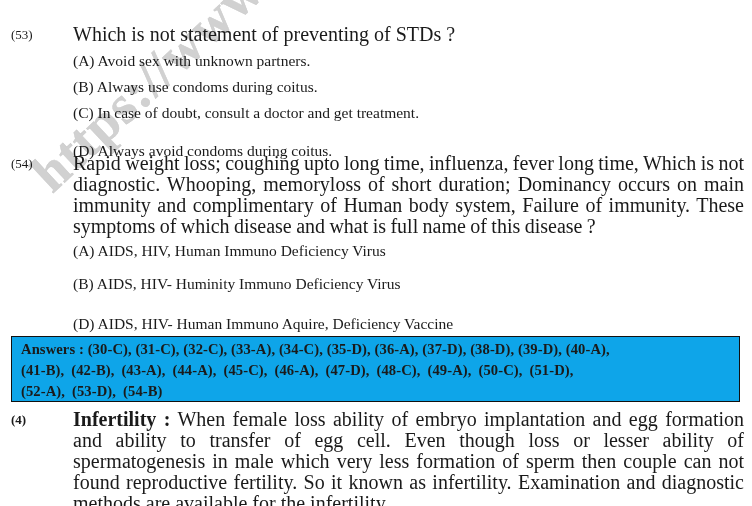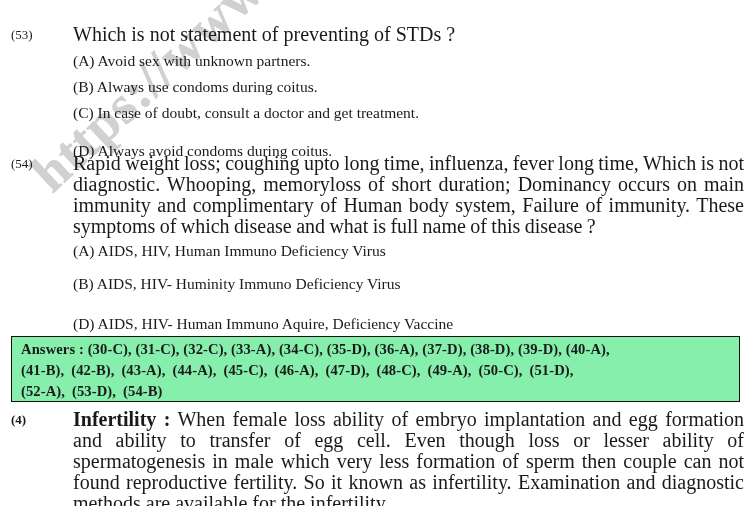--- a/index.html
+++ b/index.html
@@ -77,21 +77,21 @@
 
   
   #answers-box {
     position: absolute;
     left: 11px;
     top: 336px;
     width: 729px;
     height: 66px;
     border: 1.6px solid #111;
     box-sizing: border-box;
-    background: #86efac;
+    background: #0ea5e9;
     z-index: 3;
   }
   #answers-box .ans-line {
     position: absolute;
     left: 9px;
     right: 9px;
     font-size: 14.6px;
     font-weight: 700;
     line-height: 21px;
     white-space: nowrap;

